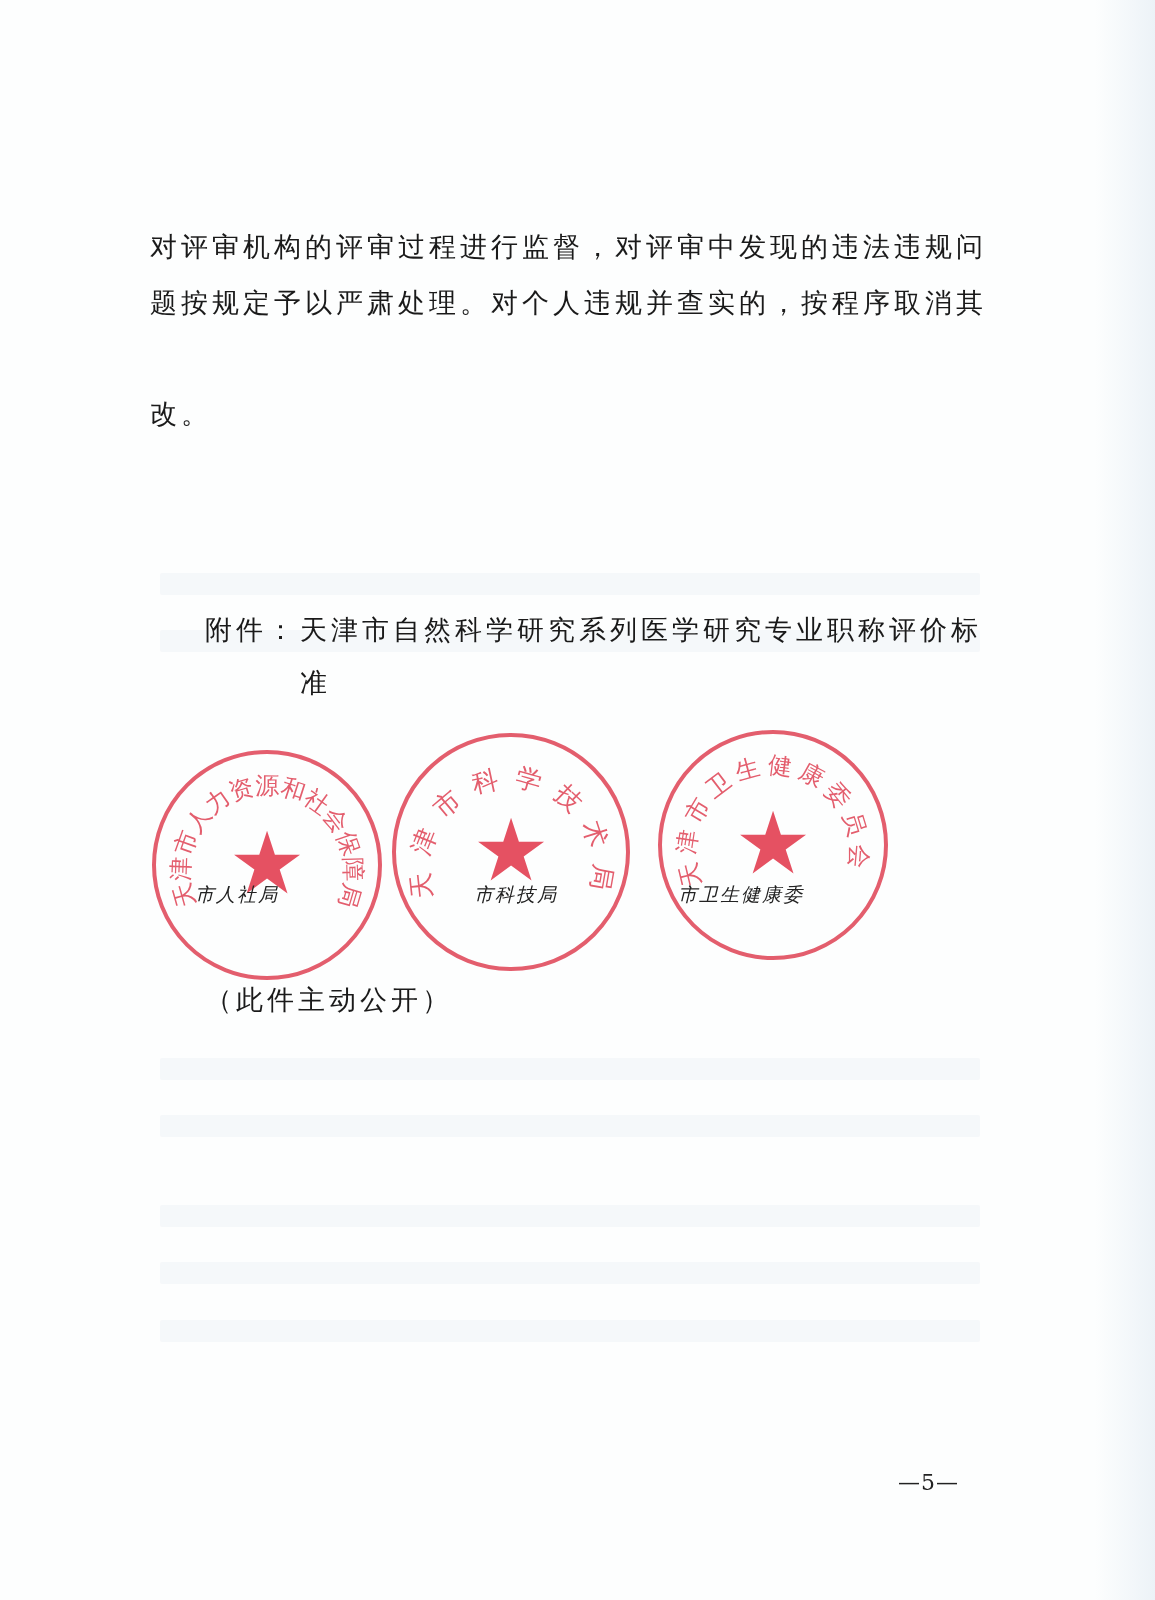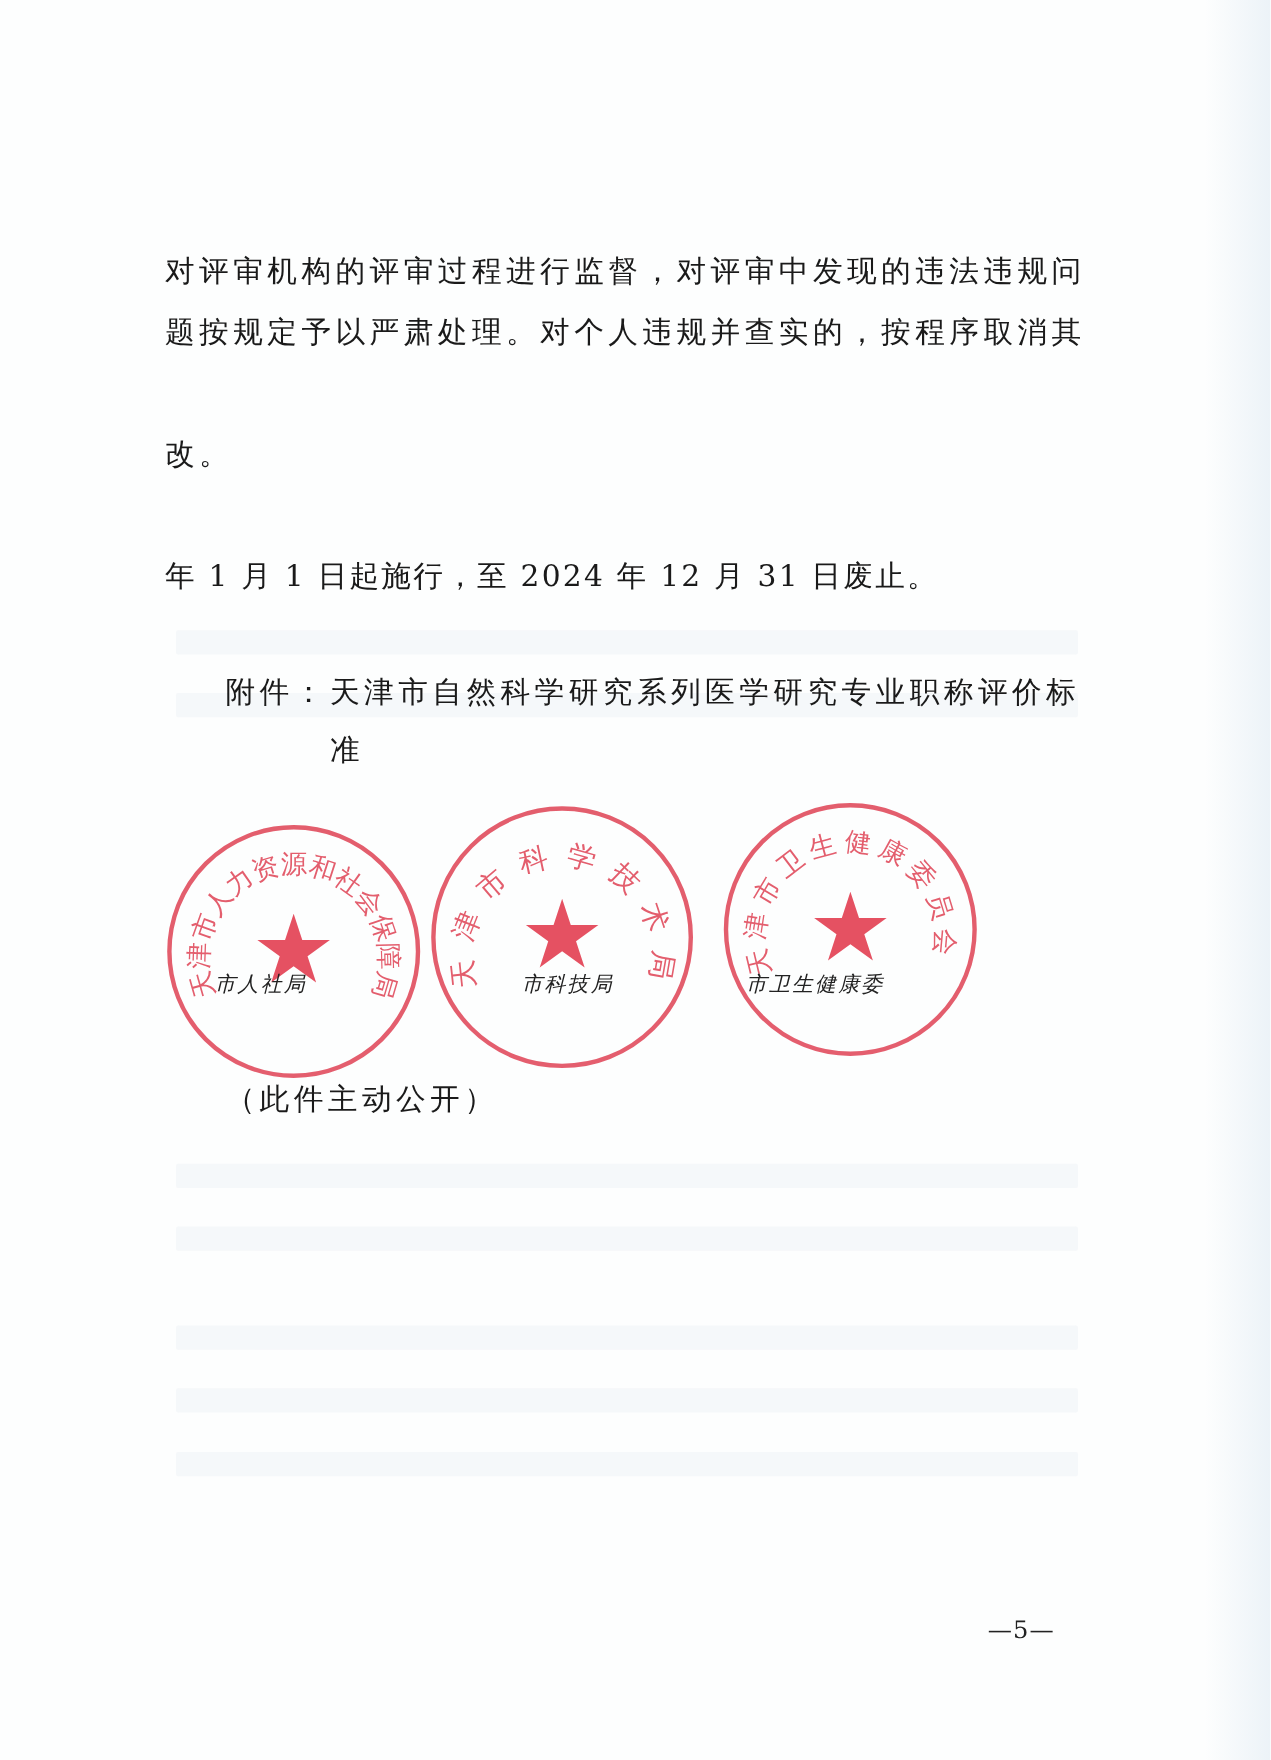--- a/index.html
+++ b/index.html
@@ -32,21 +32,20 @@
   <div class="ghost" style="top:1058px"></div>
   <div class="ghost" style="top:1115px"></div>
   <div class="ghost" style="top:1205px"></div>
   <div class="ghost" style="top:1262px"></div>
   <div class="ghost" style="top:1320px"></div>
 
   <div class="line" style="left:150px; top:232px;">对评审机构的评审过程进行监督，对评审中发现的违法违规问</div>
   <div class="line" style="left:150px; top:288px;">题按规定予以严肃处理。对个人违规并查实的，按程序取消其</div>
   <div class="line" style="left:150px; top:399px;">改。</div>
 
-  <div class="line" style="left:150px; top:510px; letter-spacing:2px;">年 1 月 1 日起施行，至 2024 年 12 月 31 日废止。</div>
 
   <div class="line" style="left:205px; top:615px;">附件：</div>
   <div class="line" style="left:300px; top:615px;">天津市自然科学研究系列医学研究专业职称评价标</div>
   <div class="line" style="left:300px; top:668px;">准</div>
 
   <div class="stamp" style="left:152px; top:750px; width:222px; height:222px;">
     <svg class="ring" viewBox="0 0 222 222">
       <defs>
           <path id="arc1" d="M 40 150 A 78 78 0 1 1 182 150"></path>
         </defs>

